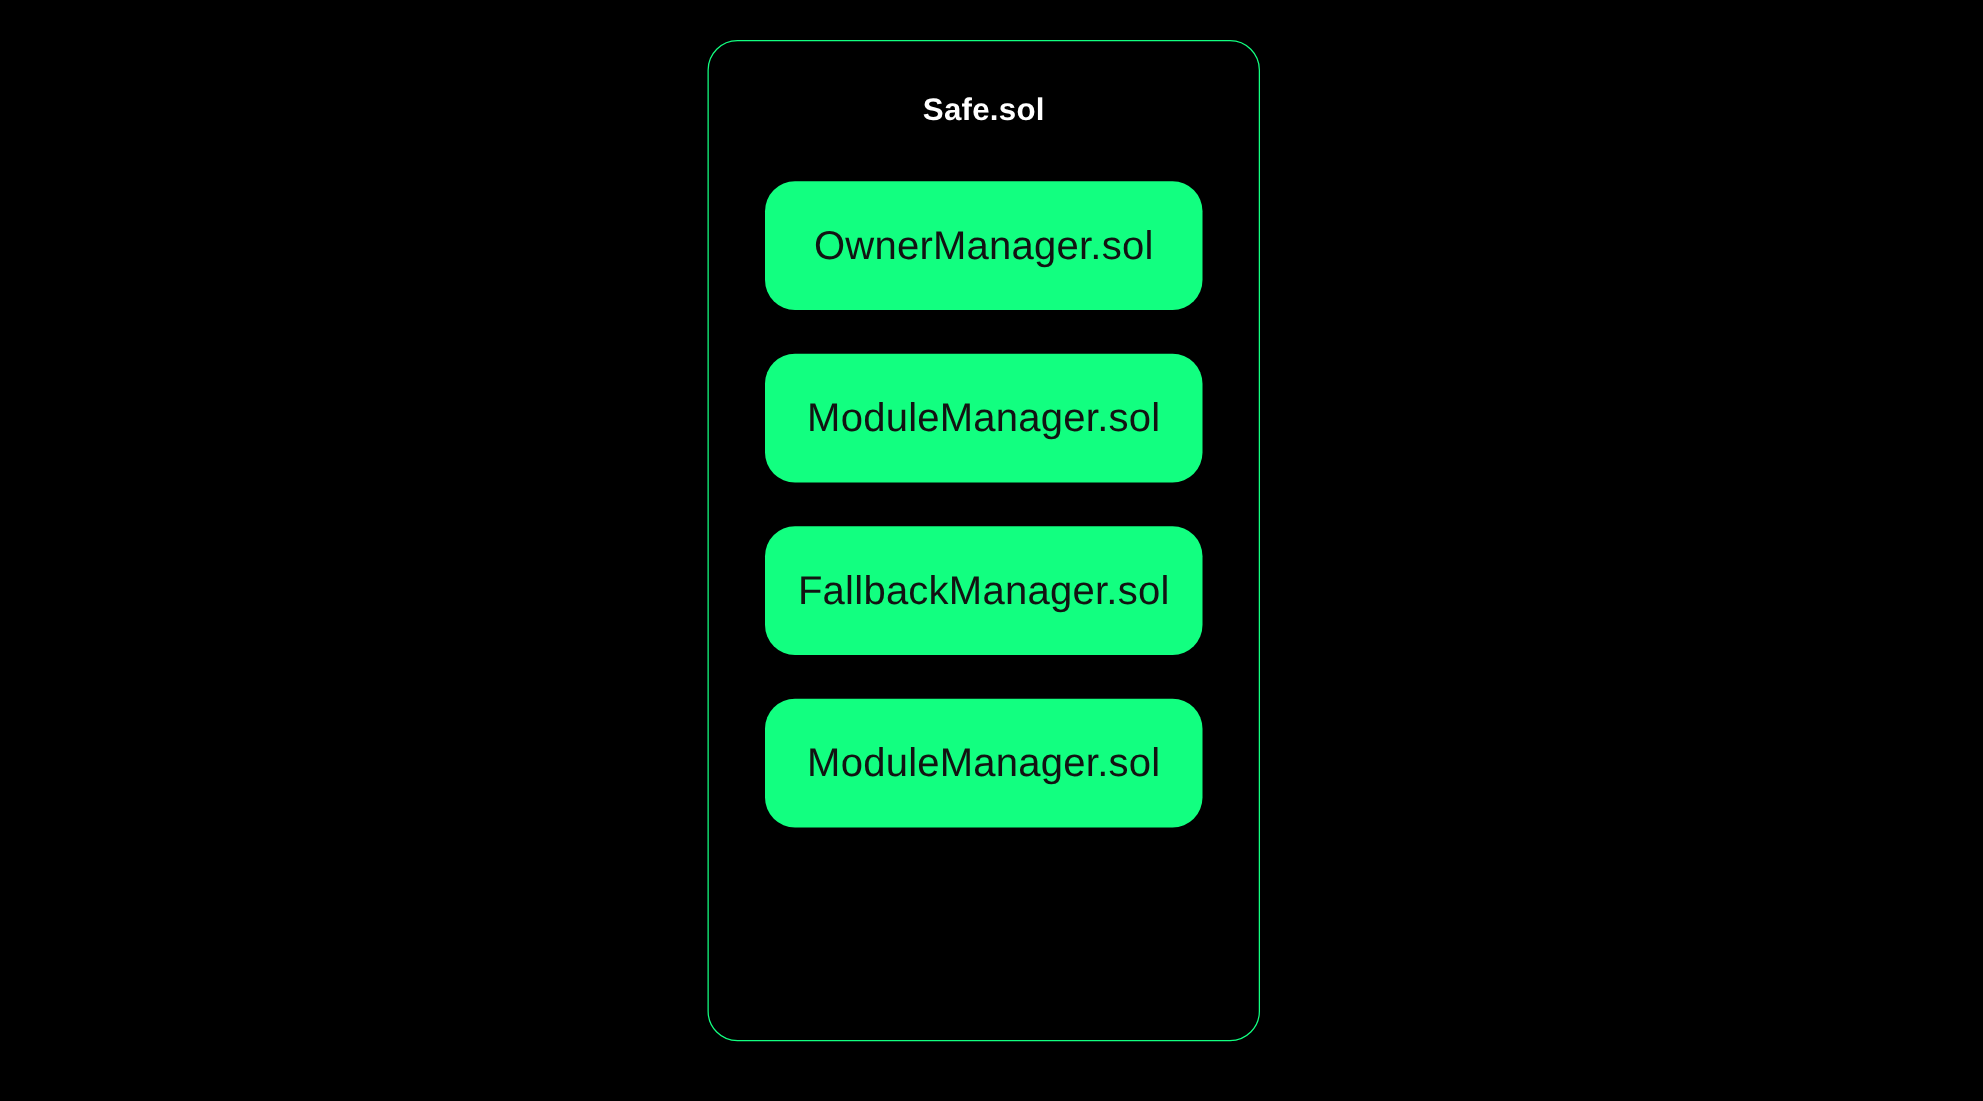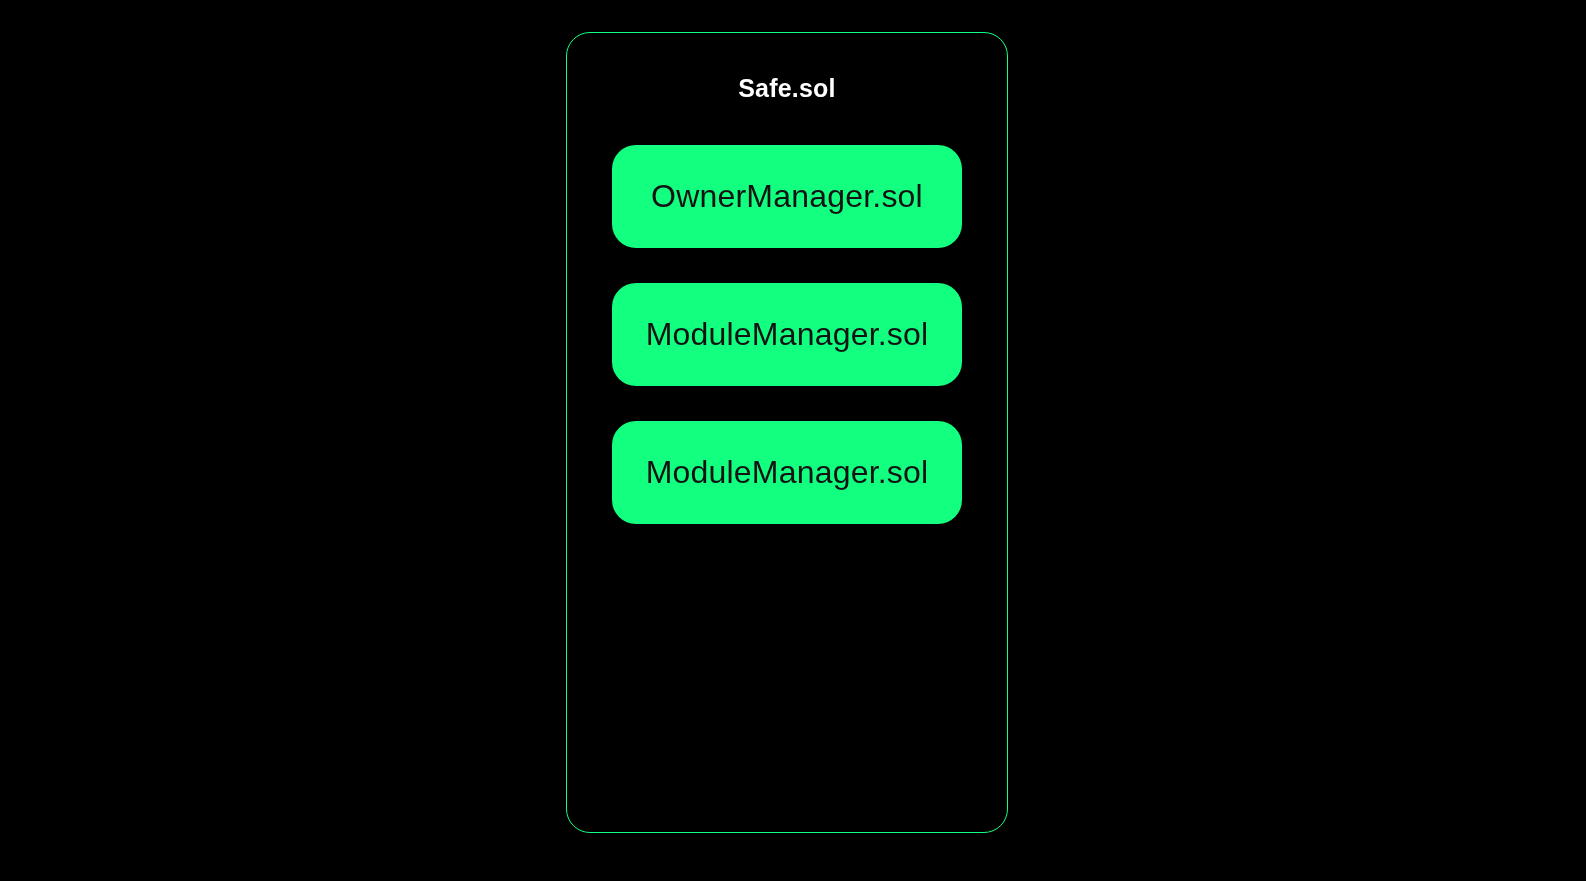--- a/index.html
+++ b/index.html
@@ -69,16 +69,19 @@
   <div class="frame-title">Safe.sol</div>
 
   <div class="module-stack">
     <div class="module-box">
       <span class="module-label">OwnerManager.sol</span>
     </div>
     <div class="module-box">
       <span class="module-label">ModuleManager.sol</span>
     </div>
     <div class="module-box">
+      <span class="module-label">FallbackManager.sol</span>
+    </div>
+    <div class="module-box">
       <span class="module-label">ModuleManager.sol</span>
     </div>
   </div>
 </div>
 
 </body></html>

